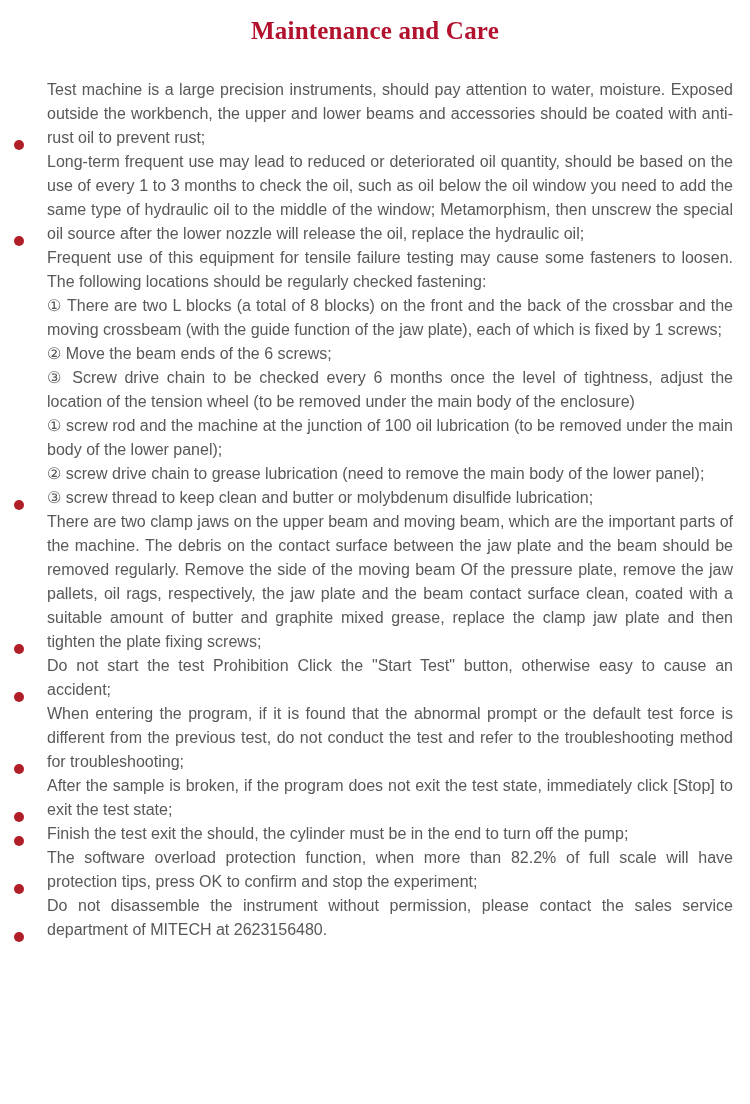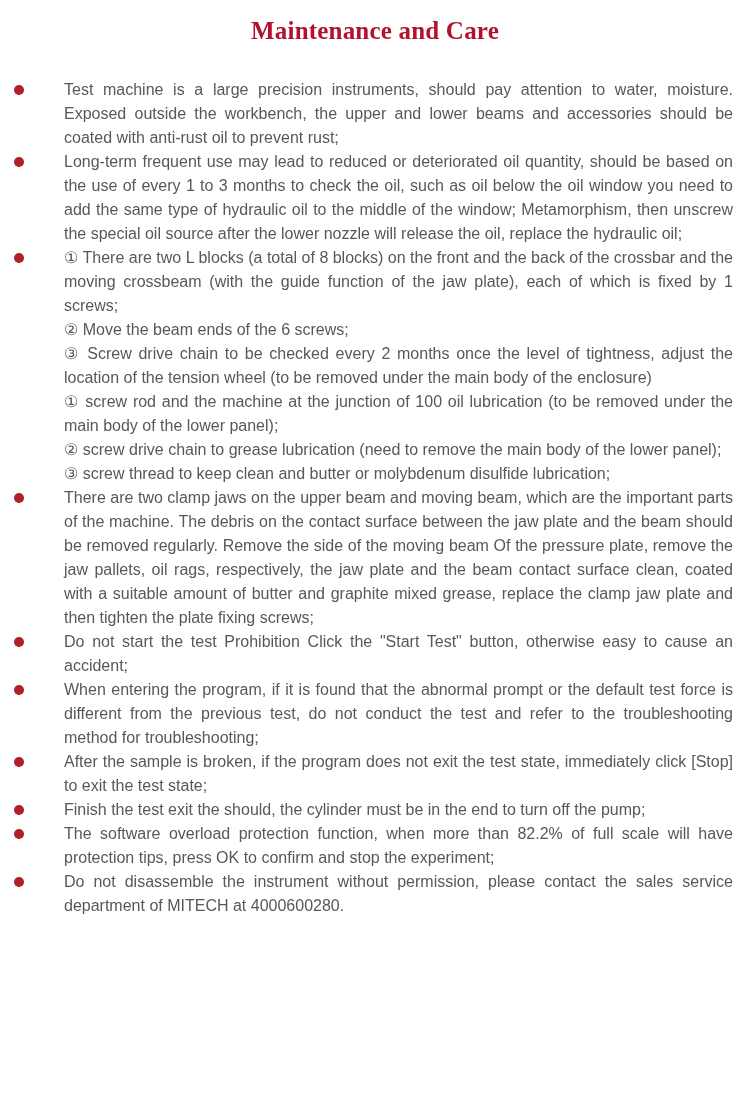--- a/index.html
+++ b/index.html
@@ -28,22 +28,21 @@
     letter-spacing: 0.2px;
     color: var(--title-color, #b2122e);
   }
   .bullet-list {
     margin-top: 32px;
     padding-left: 14px;
     padding-right: 17px;
   }
   .item {
     display: flex;
-    align-items: flex-start;
-    gap: 17px;
+    align-items: flex-end;
   }
   .bullet {
     flex: 0 0 10px;
     width: 10px;
     height: 10px;
     margin-top: 7px;
     margin-right: 23px;
     border-radius: 50%;
     background: var(--bullet-color, #b01e28);
   }
@@ -74,23 +73,24 @@
       </div>
       <div class="item">
         <span class="bullet"></span>
         <div class="content">
           <p>Long-term frequent use may lead to reduced or deteriorated oil quantity, should be based on the use of every 1 to 3 months to check the oil, such as oil below the oil window you need to add the same type of hydraulic oil to the middle of the window; Metamorphism, then unscrew the special oil source after the lower nozzle will release the oil, replace the hydraulic oil;</p>
         </div>
       </div>
       <div class="item">
         <span class="bullet"></span>
         <div class="content">
+          <p>Frequent use of this equipment for tensile failure testing may cause some fasteners to loosen. The following locations should be regularly checked fastening:</p>
           <p>① There are two L blocks (a total of 8 blocks) on the front and the back of the crossbar and the moving crossbeam (with the guide function of the jaw plate), each of which is fixed by 1 screws;</p>
           <p>② Move the beam ends of the 6 screws;</p>
-          <p>③ Screw drive chain to be checked every 2 months once the level of tightness, adjust the location of the tension wheel (to be removed under the main body of the enclosure)</p>
+          <p>③ Screw drive chain to be checked every 6 months once the level of tightness, adjust the location of the tension wheel (to be removed under the main body of the enclosure)</p>
           <p>① screw rod and the machine at the junction of 100 oil lubrication (to be removed under the main body of the lower panel);</p>
           <p>② screw drive chain to grease lubrication (need to remove the main body of the lower panel);</p>
           <p>③ screw thread to keep clean and butter or molybdenum disulfide lubrication;</p>
         </div>
       </div>
       <div class="item">
         <span class="bullet"></span>
         <div class="content">
           <p>There are two clamp jaws on the upper beam and moving beam, which are the important parts of the machine. The debris on the contact surface between the jaw plate and the beam should be removed regularly. Remove the side of the moving beam Of the pressure plate, remove the jaw pallets, oil rags, respectively, the jaw plate and the beam contact surface clean, coated with a suitable amount of butter and graphite mixed grease, replace the clamp jaw plate and then tighten the plate fixing screws;</p>
         </div>
@@ -121,17 +121,17 @@
       </div>
       <div class="item">
         <span class="bullet"></span>
         <div class="content">
           <p>The software overload protection function, when more than 82.2% of full scale will have protection tips, press OK to confirm and stop the experiment;</p>
         </div>
       </div>
       <div class="item">
         <span class="bullet"></span>
         <div class="content">
-          <p>Do not disassemble the instrument without permission, please contact the sales service department of MITECH at 4000600280.</p>
+          <p>Do not disassemble the instrument without permission, please contact the sales service department of MITECH at 2623156480.</p>
         </div>
       </div>
     </div>
 </div>
 
 </body></html>

